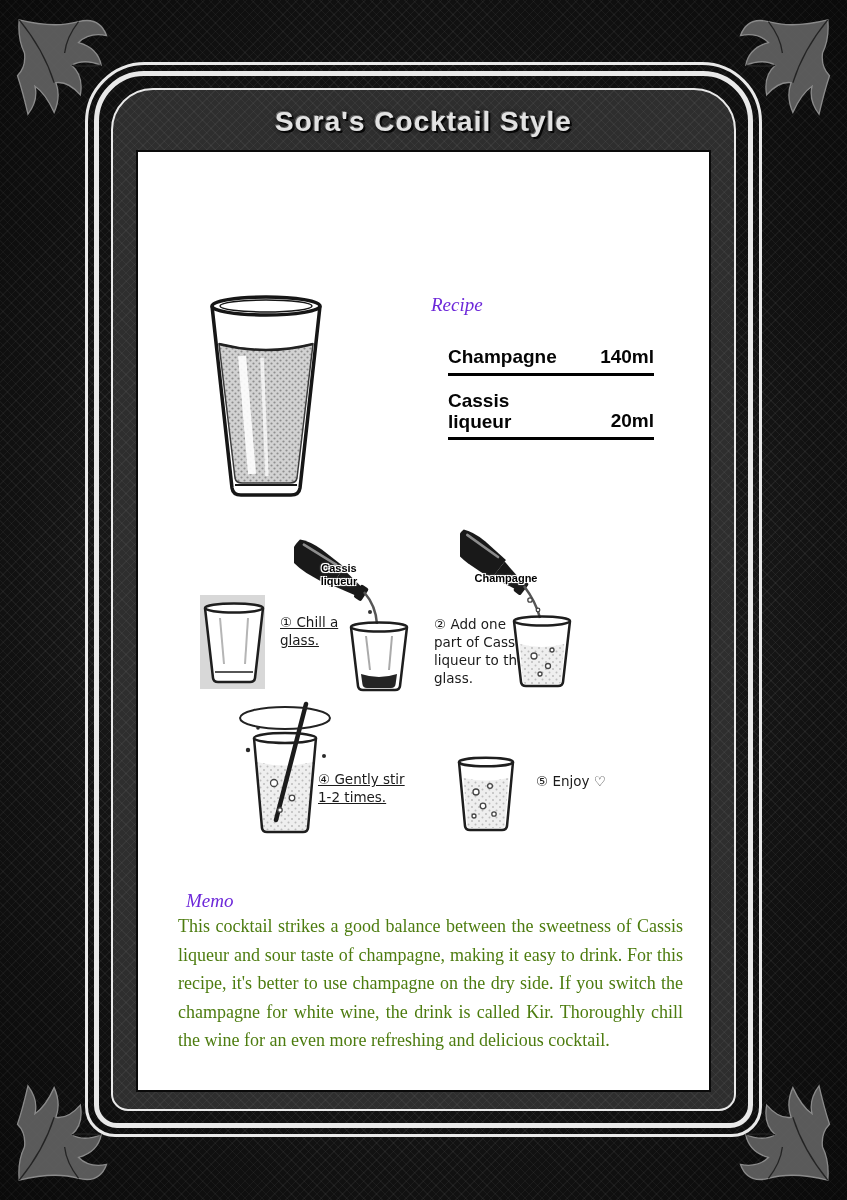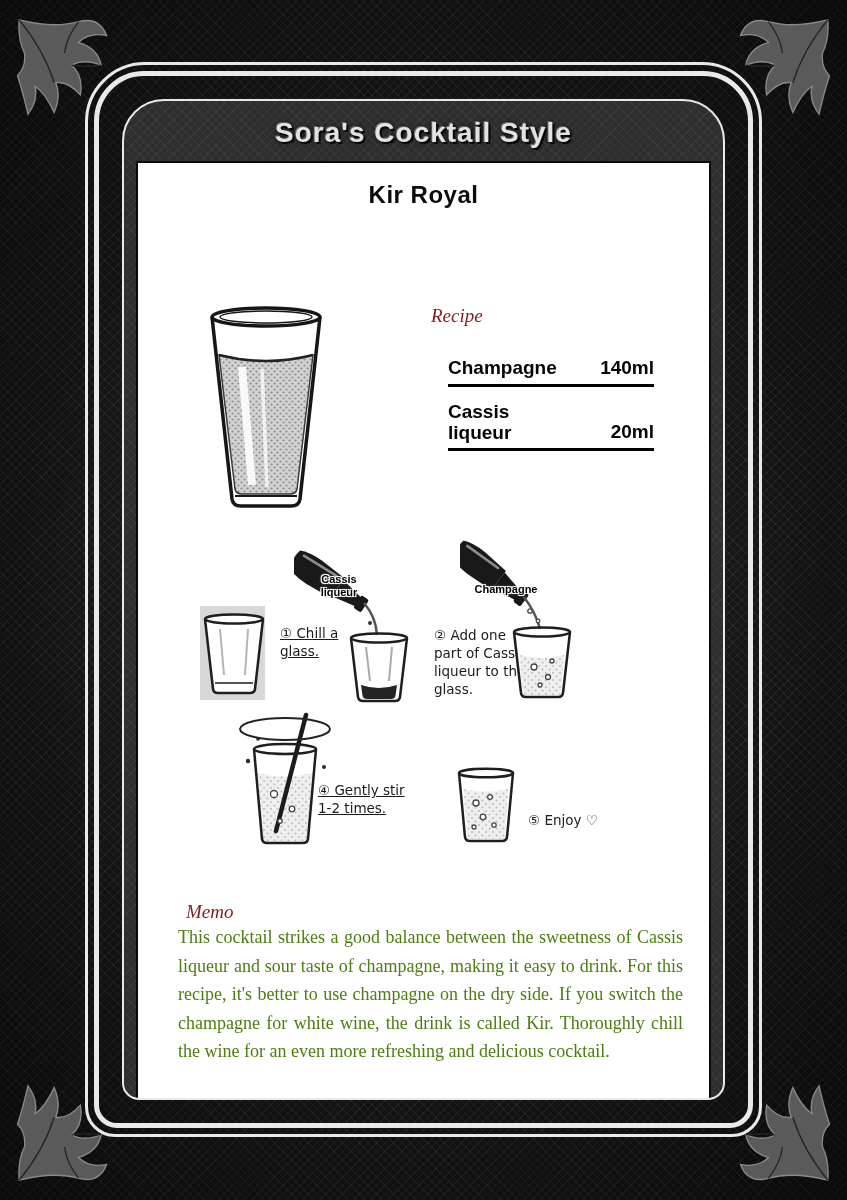--- a/index.html
+++ b/index.html
@@ -26,21 +26,21 @@
   .corner.bl{left:14px;bottom:8px;transform:scaleY(-1);}
   .corner.br{right:14px;bottom:8px;transform:scale(-1,-1);}
 
   .panel-outer{
     position:absolute;left:85px;top:62px;width:677px;height:1075px;
     border:3px solid #e9e9e9;border-radius:60px 60px 30px 30px;
     padding:6px;box-sizing:border-box;z-index:2;
   }
   .panel-mid{
     width:100%;height:100%;border:5px solid #e9e9e9;
-    border-radius:50px 50px 23px 23px;padding:23px;box-sizing:border-box;
+    border-radius:50px 50px 23px 23px;padding:12px;box-sizing:border-box;
   }
   .panel-inner{
     width:100%;height:100%;border:2px solid #e9e9e9;
     border-radius:42px 42px 17px 17px;box-sizing:border-box;overflow:hidden;
     background-color:#2e2e2e;
     background-image:
       repeating-linear-gradient(45deg, rgba(255,255,255,0.045) 0 1px, transparent 1px 6px),
       repeating-linear-gradient(135deg, rgba(255,255,255,0.045) 0 1px, transparent 1px 6px);
   }
   .header-title{
@@ -50,21 +50,21 @@
     text-shadow:2px 2px 0 #070707, -1px -1px 0 rgba(255,255,255,0.3), 0 0 5px rgba(0,0,0,0.9);
   }
   .content-box{
     position:relative;margin:12px auto 0;width:575px;height:942px;
     background:#ffffff;border:2px solid #0a0a0a;box-sizing:border-box;
   }
   .recipe-title{
     position:absolute;left:0;right:0;top:18px;margin:0;text-align:center;
     font:bold 24px "Liberation Sans",sans-serif;letter-spacing:.5px;color:#0c0c0c;
   }
-  .serif-label{font:italic 19px "Liberation Serif",serif;color:#7f1d1d;position:absolute;}
+  .serif-label{font:italic 19px "Liberation Serif",serif;color:#6d28d9;position:absolute;}
   .recipe-label{left:293px;top:142px;}
   .memo-label{left:48px;top:738px;}
 
   .main-glass{position:absolute;left:66px;top:138px;width:124px;height:214px;}
 
   .ingredient{
     position:absolute;left:310px;width:206px;box-sizing:border-box;
     border-bottom:3px solid #000;display:flex;justify-content:space-between;
     align-items:flex-end;padding-bottom:5px;
     font:bold 19px "Liberation Sans",sans-serif;color:#050505;
@@ -89,21 +89,21 @@
   .label-cassis{left:167px;top:410px;width:68px;}
   .label-champagne{left:324px;top:420px;width:88px;}
 
   .step-text{
     position:absolute;font:13.5px/18px "DejaVu Sans",sans-serif;color:#1b1b1b;
   }
   .st-1{left:142px;top:461px;width:74px;text-decoration:underline;}
   .st-2{left:296px;top:463px;width:92px;}
   .st-3{left:458px;top:463px;width:98px;}
   .st-4{left:180px;top:618px;width:92px;text-decoration:underline;}
-  .st-5{left:390px;top:620px;width:120px;margin-top:28px;}
+  .st-5{left:398px;top:620px;width:120px;}
 
   .memo-text{
     position:absolute;left:40px;top:760px;width:505px;margin:0;
     font:18px/28.5px "Liberation Serif",serif;color:#4d7c0f;text-align:justify;
   }
 </style>
 </head>
 <body>
 
 <svg width="0" height="0" style="position:absolute" aria-hidden="true">
@@ -147,21 +147,20 @@
     </svg>
 
   <div class="panel-outer">
     <div class="panel-mid">
       <div class="panel-inner">
 
         <h1 class="header-title">Sora's Cocktail Style</h1>
 
         <div class="content-box">
 
-          <h2 class="recipe-title">Kir Royal</h2>
 
           <svg class="main-glass" viewBox="0 0 124 214">
             <path d="M8 16 L28 198 Q29 205 37 205 L87 205 Q95 205 96 198 L116 16" fill="#fff" stroke="#161616" stroke-width="3.5"></path>
             <path d="M15 54 L31 188 Q32 193 38 193 L86 193 Q92 193 93 188 L109 54 Q62 66 15 54 Z" fill="url(#htMed)" stroke="#3a3a3a" stroke-width="1.5"></path>
             <path d="M15 54 Q62 66 109 54" fill="none" stroke="#222" stroke-width="2.5"></path>
             <path d="M38 66 L48 184" stroke="#fff" stroke-width="8" opacity="0.9"></path>
             <path d="M58 68 L63 186" stroke="#fff" stroke-width="3.5" opacity="0.75"></path>
             <ellipse cx="62" cy="16" rx="54" ry="9" fill="none" stroke="#161616" stroke-width="3.5"></ellipse>
             <ellipse cx="62" cy="16" rx="46" ry="6" fill="none" stroke="#161616" stroke-width="1.5"></ellipse>
             <path d="M31 195 L93 195" stroke="#161616" stroke-width="2"></path>

